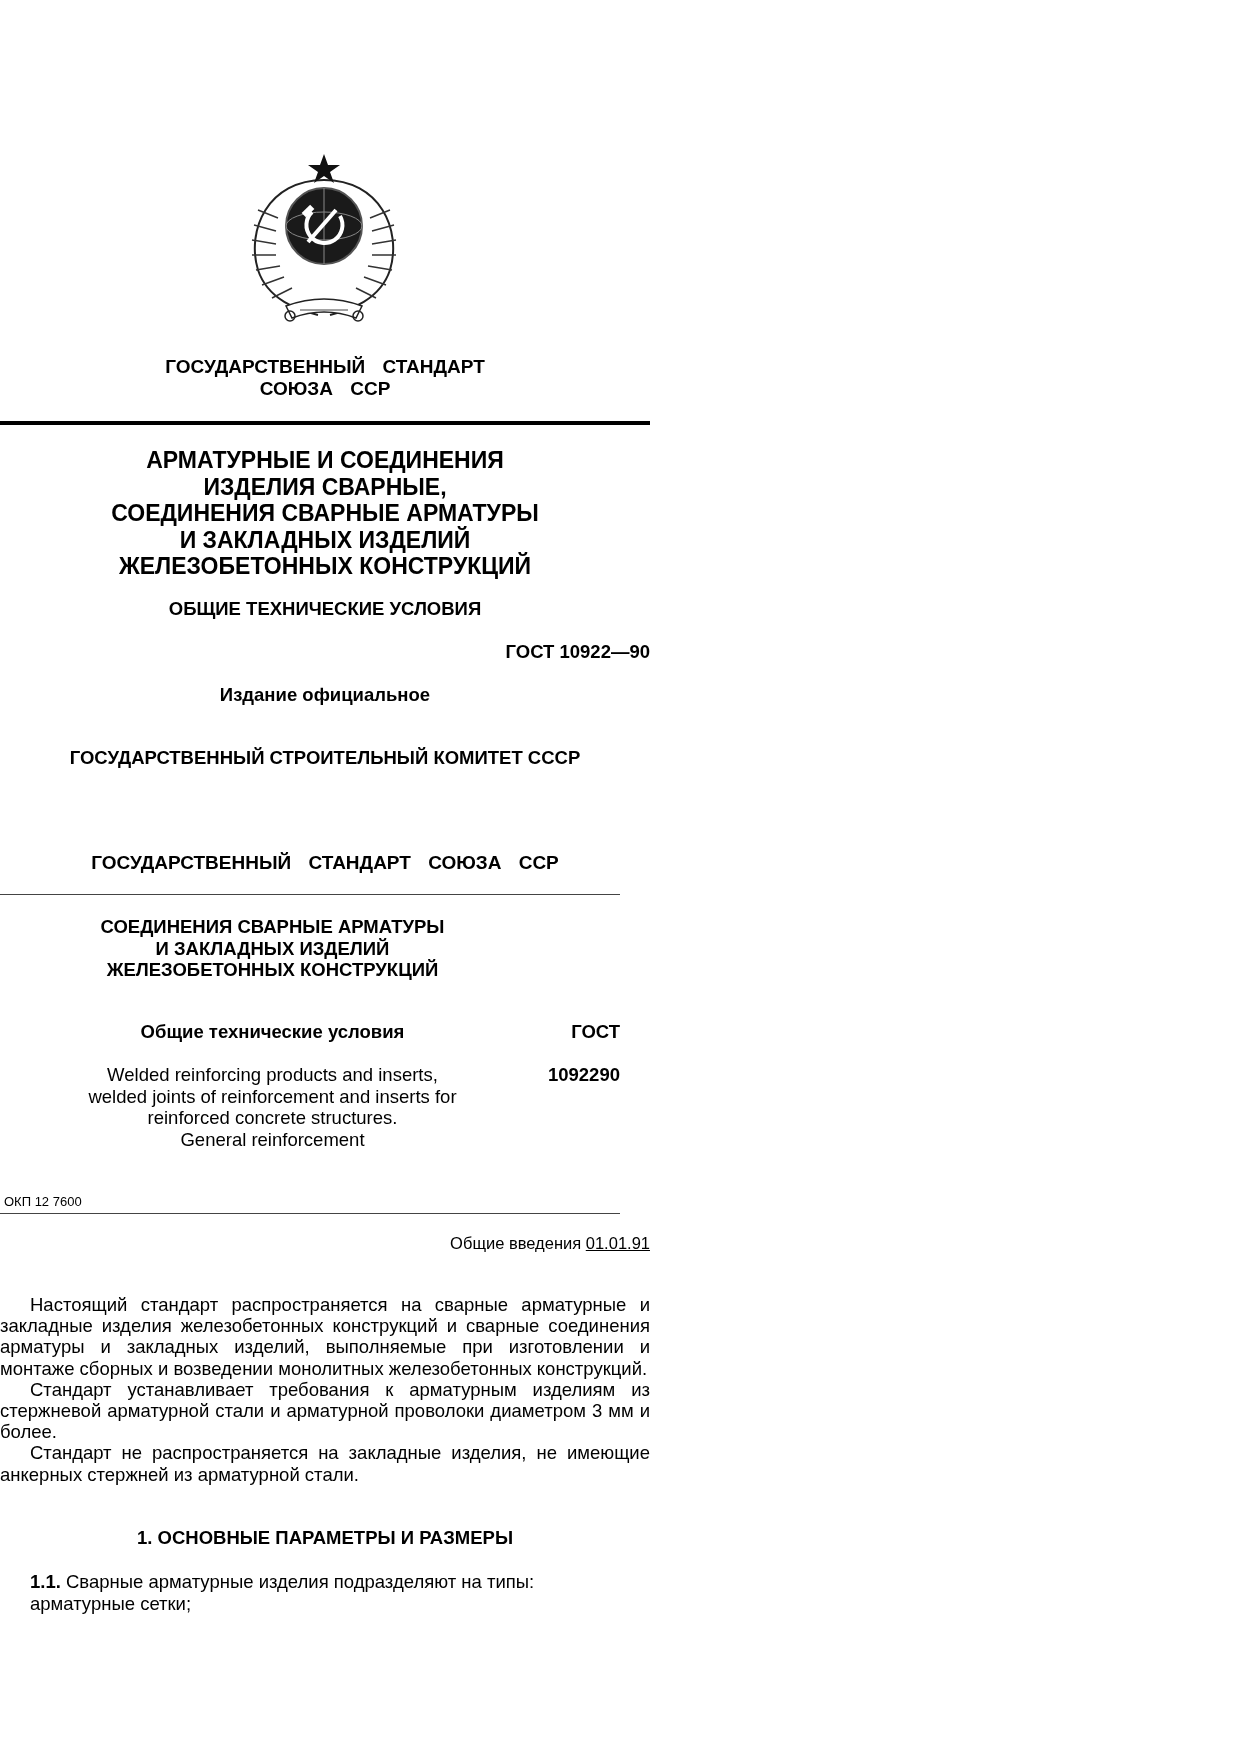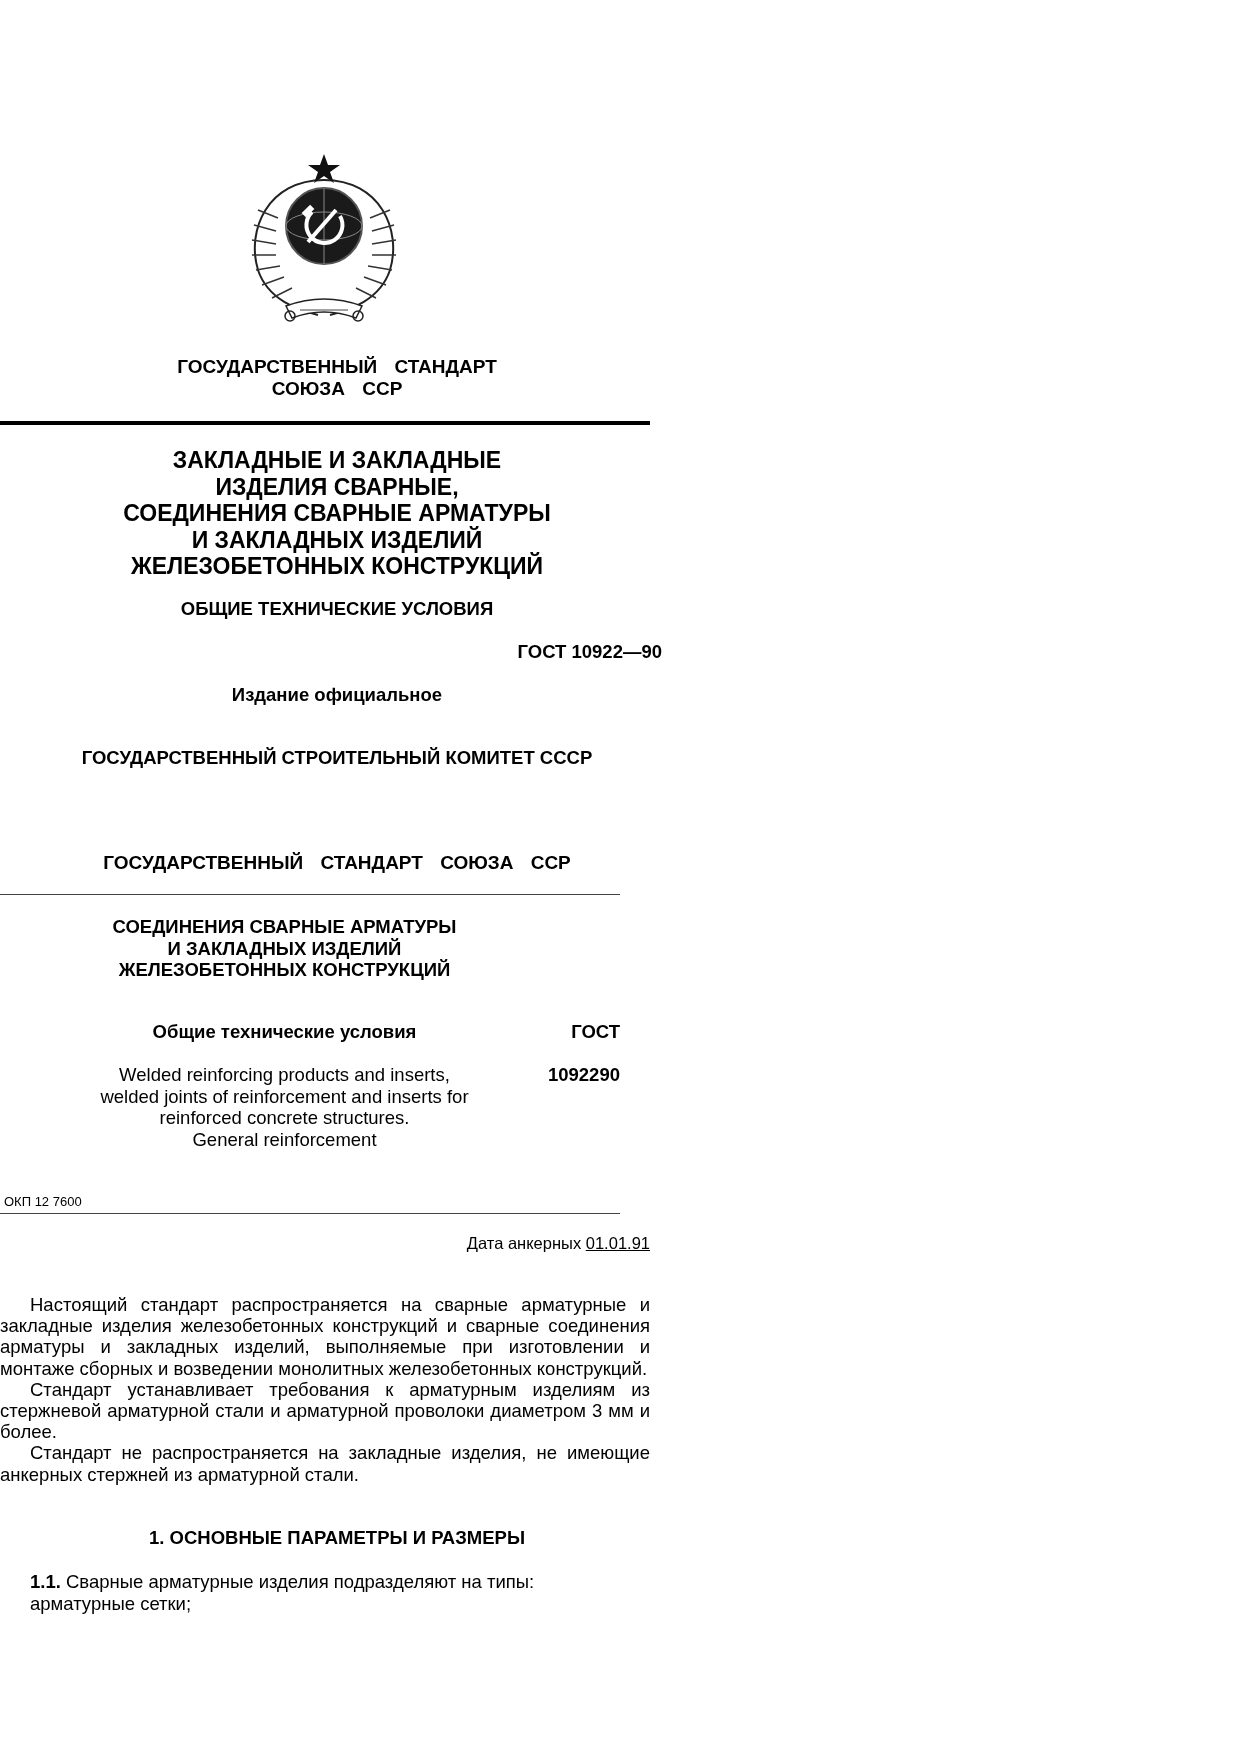--- a/index.html
+++ b/index.html
@@ -1,19 +1,19 @@
 <!DOCTYPE html>
 <html><head>
 <meta charset="utf-8">
 <style>
   html, body { margin:0; padding:0; background:#ffffff; }
   body { width:1240px; height:1755px; position:relative; overflow:hidden;
          font-family:"Liberation Sans", sans-serif; color:#000; }
   .abs { position:absolute; }
-  .center { text-align:center;margin-left:12px; }
+  .center { text-align:center; }
   .emblem { left:238px; top:150px; width:172px; height:178px; }
   .h-std { left:0; width:650px; top:356px; font-size:19px; font-weight:bold; line-height:22px; word-spacing:12px; }
   .rule-thick { left:0; top:421px; width:650px; height:4px; background:#000; }
   .title1 { left:0; width:650px; top:447px; font-size:23px; font-weight:bold; line-height:26.5px; }
   .sub1 { left:0; width:650px; top:598px; font-size:18.5px; font-weight:bold; }
   .gost1 { left:0; width:650px; top:641px; font-size:18.5px; font-weight:bold;text-align:right; }
   .izd { left:0; width:650px; top:684px; font-size:18.5px; font-weight:bold; }
   .committee { left:0; width:650px; top:747px; font-size:18.5px; font-weight:bold; }
   .h-std2 { left:0; width:650px; top:852px; font-size:19px; font-weight:bold; word-spacing:12px; }
   .rule-thin { left:0; width:620px; height:1px; background:#444; }
@@ -58,21 +58,21 @@
 </div>
 
 <div class="abs h-std center">
   <div>ГОСУДАРСТВЕННЫЙ СТАНДАРТ</div>
   <div>СОЮЗА ССР</div>
 </div>
 
 <div class="abs rule-thick"></div>
 
 <div class="abs title1 center">
-  <div>ЗАКЛАДНЫЕ И ЗАКЛАДНЫЕ</div>
+  <div>АРМАТУРНЫЕ И СОЕДИНЕНИЯ</div>
   <div>ИЗДЕЛИЯ СВАРНЫЕ,</div>
   <div>СОЕДИНЕНИЯ СВАРНЫЕ АРМАТУРЫ</div>
   <div>И ЗАКЛАДНЫХ ИЗДЕЛИЙ</div>
   <div>ЖЕЛЕЗОБЕТОННЫХ КОНСТРУКЦИЙ</div>
 </div>
 
 <div class="abs sub1 center">ОБЩИЕ ТЕХНИЧЕСКИЕ УСЛОВИЯ</div>
 <div class="abs gost1 center">ГОСТ 10922—90</div>
 <div class="abs izd center">Издание официальное</div>
 <div class="abs committee center">ГОСУДАРСТВЕННЫЙ СТРОИТЕЛЬНЫЙ КОМИТЕТ СССР</div>
@@ -94,21 +94,21 @@
   <div>Welded reinforcing products and inserts,</div>
   <div>welded joints of reinforcement and inserts for</div>
   <div>reinforced concrete structures.</div>
   <div>General reinforcement</div>
 </div>
 
 <div class="abs okp">ОКП 12 7600</div>
 <div class="abs rule-thin" style="top:1213px;"></div>
 
 <div class="abs date">
-  <span>Дата анкерных</span>
+  <span>Общие введения</span>
   <u>01.01.91</u>
 </div>
 
 <div class="abs body">
   <p>Настоящий стандарт распространяется на сварные арматурные и закладные изделия железобетонных конструкций и сварные соединения арматуры и закладных изделий, выполняемые при изготовлении и монтаже сборных и возведении монолитных железобетонных конструкций.</p>
   <p>Стандарт устанавливает требования к арматурным изделиям из стержневой арматурной стали и арматурной проволоки диаметром 3 мм и более.</p>
   <p>Стандарт не распространяется на закладные изделия, не имеющие анкерных стержней из арматурной стали.</p>
 </div>
 
 <div class="abs sec center">1. ОСНОВНЫЕ ПАРАМЕТРЫ И РАЗМЕРЫ</div>

